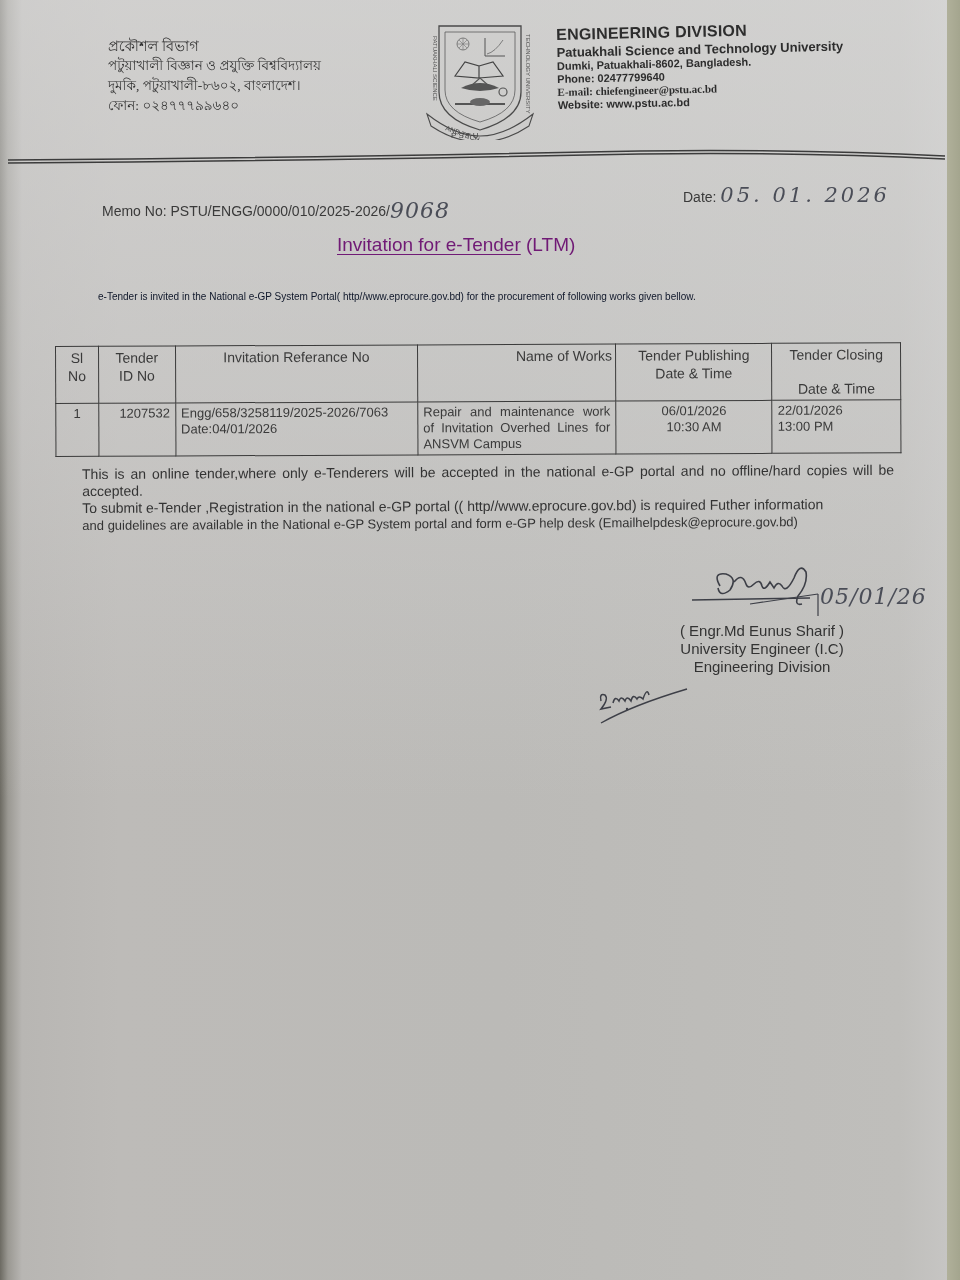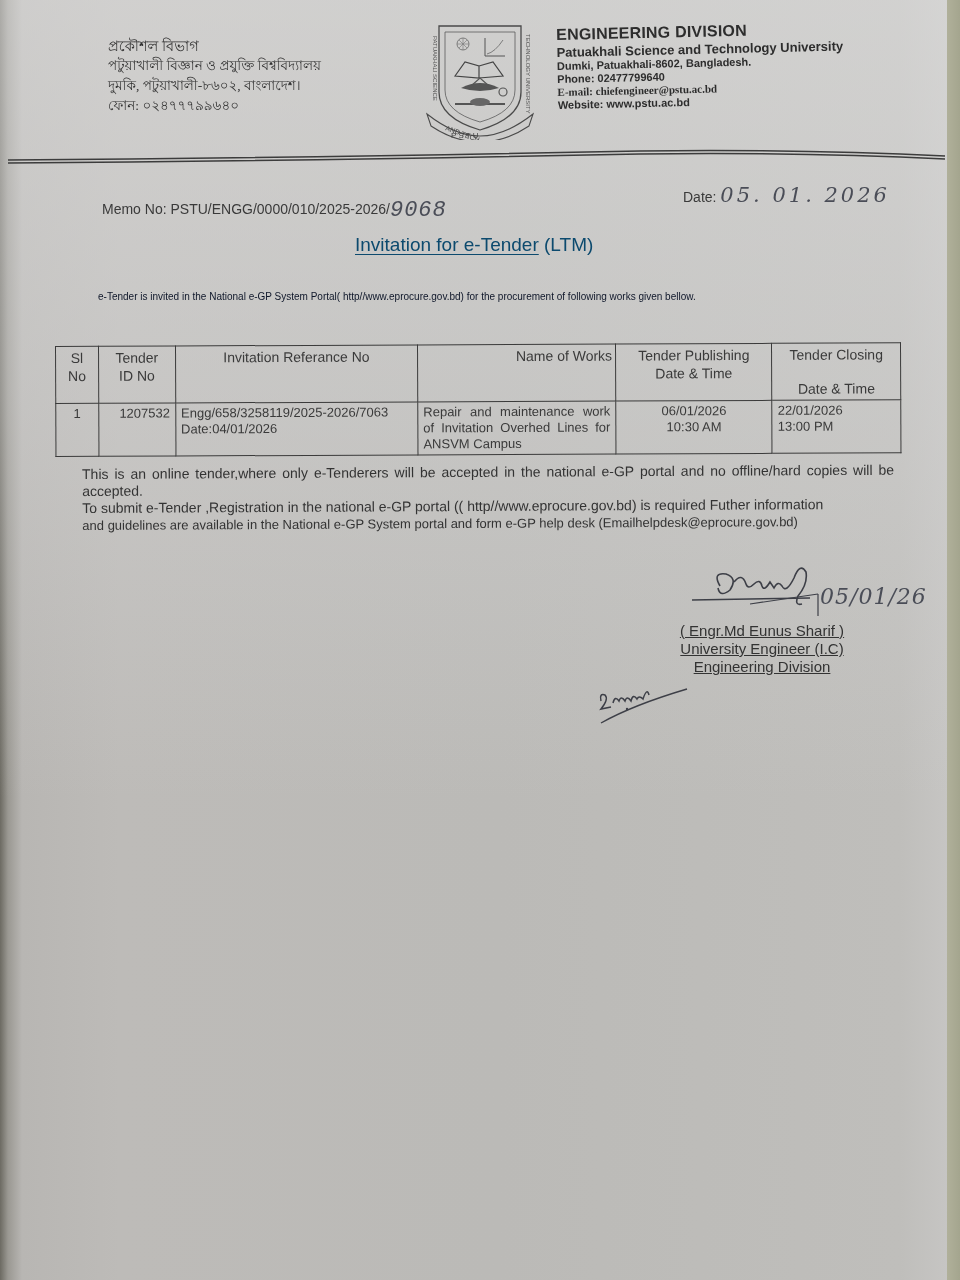--- a/index.html
+++ b/index.html
@@ -27,24 +27,24 @@
   .bn-title { font-size: 14.5px; }
   .logo { left: 425px; top: 22px; width: 112px; height: 118px; }
   .en-block { left: 556px; top: 26px; color: #2d2d2d; transform: rotate(-1.3deg); transform-origin: left top; }
   .en-title { font-size: 16px; font-weight: bold; letter-spacing: 0.2px; }
   .en-sub { font-size: 13px; font-weight: bold; margin-top: 1px; }
   .en-line { font-size: 11px; font-weight: bold; line-height: 13px; }
   .en-line.serif { font-family: "Liberation Serif", serif; }
   .rule { left: 0; top: 140px; width: 947px; height: 30px; }
   .memo { left: 102px; top: 196px; font-size: 14px; color: #3a3a3a; white-space: nowrap; }
   .hand { font-family: "DejaVu Serif", serif; font-style: italic; color: #4a4d57; }
-  .memo .hand { font-size: 22px; position: relative; top: 2px; letter-spacing: 1px; font-family: Liberation Mono, monospace; }
+  .memo .hand { font-size: 22px; position: relative; top: 2px; letter-spacing: 1px; }
   .date { left: 683px; top: 183px; font-size: 14px; color: #3a3a3a; white-space: nowrap; }
   .date .hand { font-size: 21px; letter-spacing: 3px; }
-  .title { left: 355px; top: 234px; font-size: 19px; color: #0c4a6e; white-space: nowrap; }
+  .title { left: 337px; top: 234px; font-size: 19px; color: #701a75; white-space: nowrap; }
   .title .u { text-decoration: underline; text-underline-offset: 3px; }
   .intro { left: 98px; top: 288px; width: 786px; font-size: 10px; line-height: 17px; color: #0f172a; text-align: justify; }
   table.tender {
     position: absolute; left: 55px; top: 346px; width: 846px;
     border-collapse: collapse; font-size: 13.5px; color: #3a3a3a;
     transform: rotate(-0.25deg); transform-origin: left top;
   }
   table.tender th, table.tender td { border: 1.3px solid #3b3b3b; vertical-align: top; }
   table.tender th { font-weight: normal; text-align: center; height: 50px; padding: 2px 3px; font-size: 14px; line-height: 18px; }
   table.tender td { height: 44px; padding: 2px 5px; line-height: 16px; font-size: 13px; }
@@ -53,21 +53,21 @@
   .c-ref { width: 232px; }
   .c-name { width: 188px; text-align: justify; }
   .c-pub { width: 146px; text-align: center; }
   .c-close { width: 118px; text-align: left; }
   .closing-head span { display: block; }
   .closing-head .gap { height: 16px; }
   .notes { left: 82px; top: 466px; width: 812px; font-size: 14px; line-height: 17px; color: #333; transform: rotate(-0.3deg); transform-origin: left top; }
   .notes p { margin: 0; text-align: justify; }
   .notes p.small { font-size: 13px; }
   .sig-scrawl { left: 690px; top: 560px; width: 230px; height: 62px; }
-  .sig-block { left: 662px; top: 622px; width: 200px; text-align: center; font-size: 15px; line-height: 18px; color: #333; text-decoration: underline; }
+  .sig-block { left: 662px; top: 622px; width: 200px; text-align: center; font-size: 15px; line-height: 18px; color: #333; }
   .initial { left: 593px; top: 673px; width: 100px; height: 55px; }
 </style>
 </head>
 <body>
 
 <div class="paper"></div>
 <div class="right-edge"></div>
 
 <div class="abs bn-block">
   <div class="bn-title">প্রকৌশল বিভাগ</div>

